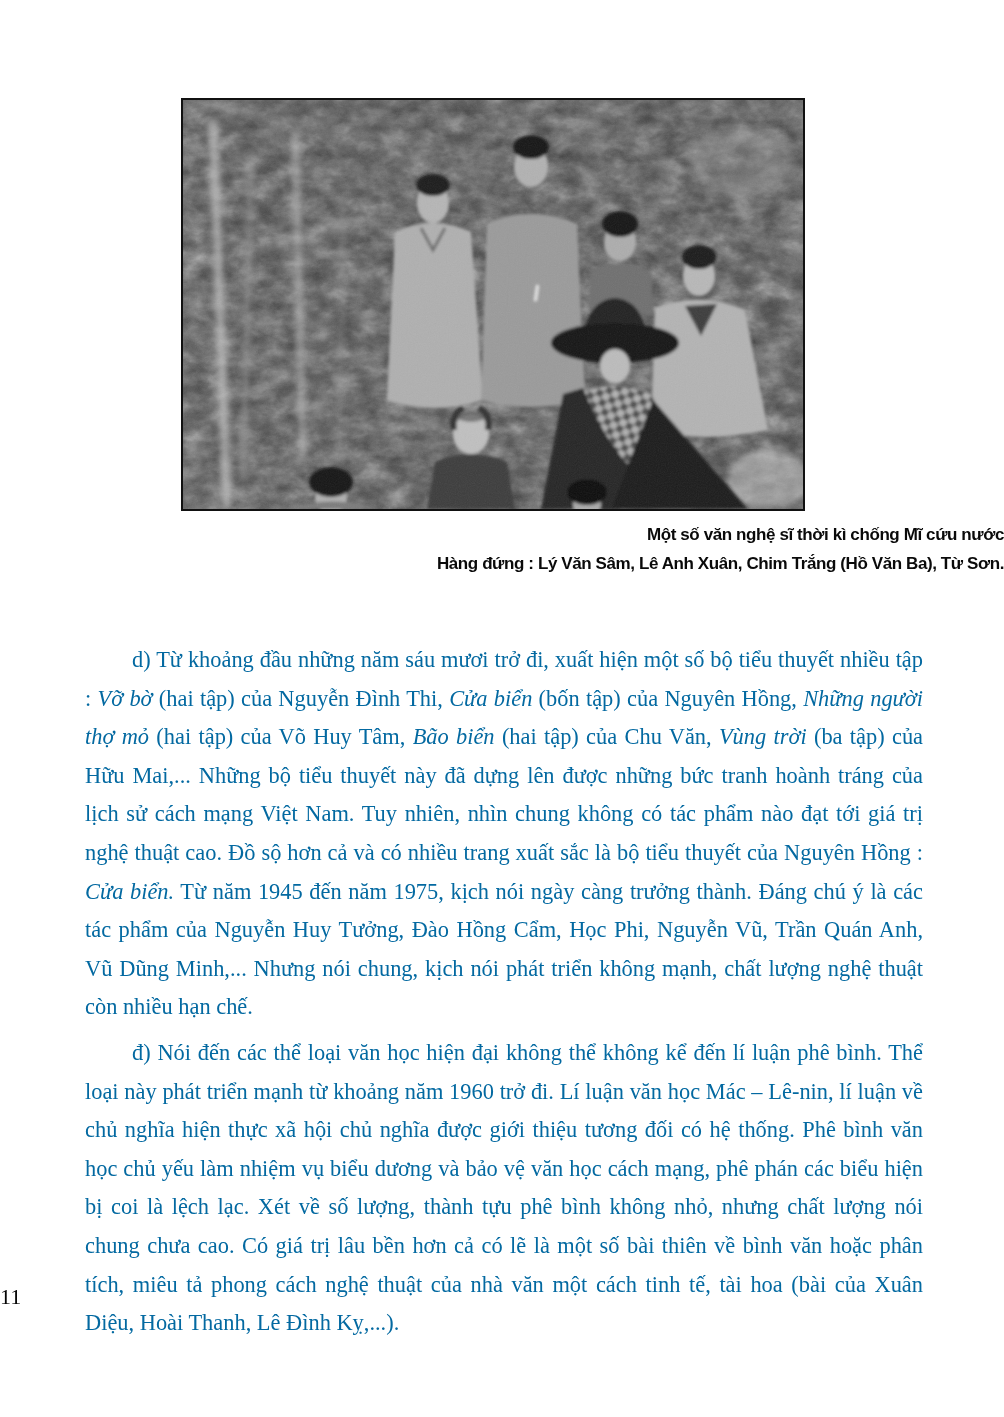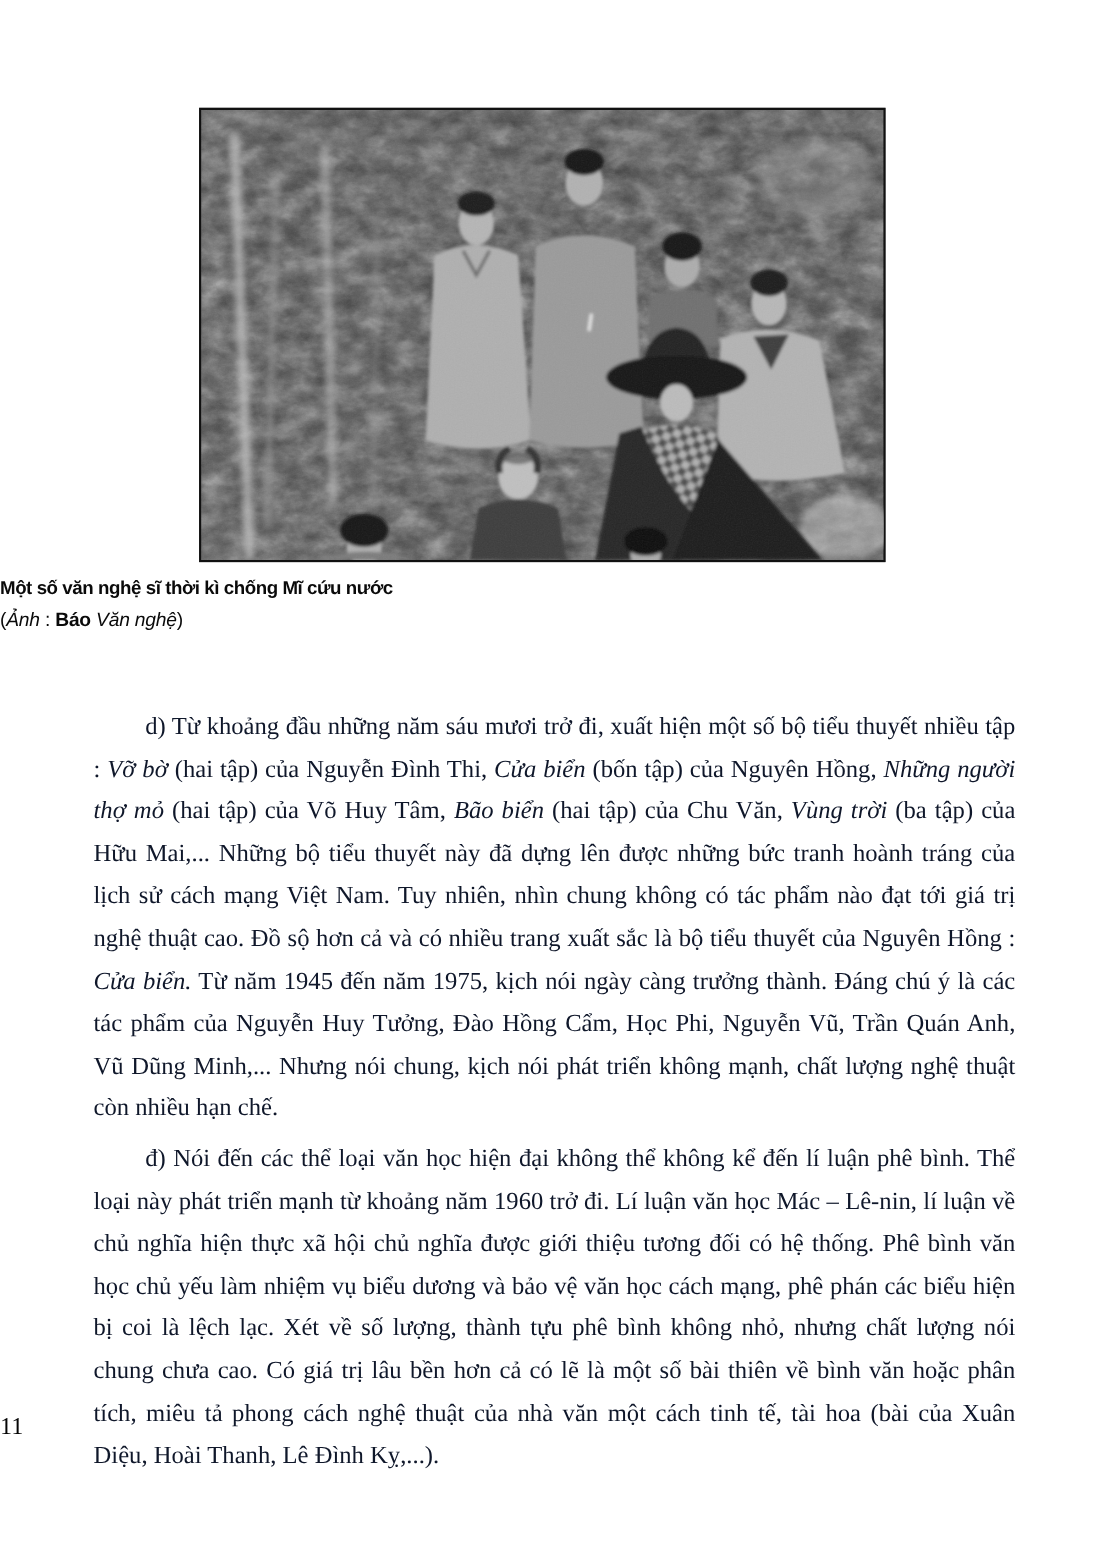--- a/index.html
+++ b/index.html
@@ -25,21 +25,21 @@
     border: 2px solid #111111;
     box-sizing: border-box;
     background: #4a4a4a;
   }
   .photo-frame svg { display: block; }
   .caption {
     position: absolute;
     left: 0;
     top: 520px;
     width: 1004px;
-    text-align: left;
+    text-align: right;
     font-family: "Liberation Sans", sans-serif;
     font-weight: bold;
     font-size: 17px;
     line-height: 29px;
     letter-spacing: -0.4px;
     color: #0a0a0a;
   }
   .caption .credit {
     font-weight: normal;
     font-size: 17.5px;
@@ -48,21 +48,21 @@
   .it { font-style: italic; }
   .bd { font-weight: bold; }
   .body-text {
     position: absolute;
     left: 85px;
     top: 641px;
     width: 838px;
     text-align: justify;
     font-size: 22.4px;
     line-height: 38.6px;
-    color: #0f172a;
+    color: #0369a1;
   }
   .body-text p {
     margin: 0 0 7px 0;
     text-indent: 47px;
   }
   .page-number {
     position: absolute;
     left: 0;
     top: 1284px;
     width: 923px;
@@ -160,21 +160,21 @@
         <ellipse cx="404" cy="404" rx="14" ry="13" fill="#ababab"></ellipse>
         <ellipse cx="404" cy="392" rx="20" ry="13" fill="#101010"></ellipse>
       </g>
 
       <rect width="620" height="409" filter="url(#grain)" opacity="0.10"></rect>
     </svg>
   </div>
 
   <div class="caption">
     <div class="cap-line">Một số văn nghệ sĩ thời kì chống Mĩ cứu nước</div>
-    <div class="cap-line credit" id="caption-credit"><span>(</span><span class="it">Ảnh</span><span> : </span><span class="bd">Báo</span><span> </span><span class="it">Văn nghệ</span><span>)</span></div>
+    <div class="cap-line">Hàng đứng : Lý Văn Sâm, Lê Anh Xuân, Chim Trắng (Hồ Văn Ba), Từ Sơn.</div>
   </div>
 
   <div class="body-text" id="body-paragraphs">
       <p><span>d) Từ khoảng đầu những năm sáu mươi trở đi, xuất hiện một số bộ tiểu thuyết nhiều tập : </span><span class="it">Vỡ bờ</span><span> (hai tập) của Nguyễn Đình Thi, </span><span class="it">Cửa biển</span><span> (bốn tập) của Nguyên Hồng, </span><span class="it">Những người thợ mỏ</span><span> (hai tập) của Võ Huy Tâm, </span><span class="it">Bão biển</span><span> (hai tập) của Chu Văn, </span><span class="it">Vùng trời</span><span> (ba tập) của Hữu Mai,... Những bộ tiểu thuyết này đã dựng lên được những bức tranh hoành tráng của lịch sử cách mạng Việt Nam. Tuy nhiên, nhìn chung không có tác phẩm nào đạt tới giá trị nghệ thuật cao. Đồ sộ hơn cả và có nhiều trang xuất sắc là bộ tiểu thuyết của Nguyên Hồng : </span><span class="it">Cửa biển.</span><span> Từ năm 1945 đến năm 1975, kịch nói ngày càng trưởng thành. Đáng chú ý là các tác phẩm của Nguyễn Huy Tưởng, Đào Hồng Cẩm, Học Phi, Nguyễn Vũ, Trần Quán Anh, Vũ Dũng Minh,... Nhưng nói chung, kịch nói phát triển không mạnh, chất lượng nghệ thuật còn nhiều hạn chế.</span></p>
       <p><span>đ) Nói đến các thể loại văn học hiện đại không thể không kể đến lí luận phê bình. Thể loại này phát triển mạnh từ khoảng năm 1960 trở đi. Lí luận văn học Mác – Lê-nin, lí luận về chủ nghĩa hiện thực xã hội chủ nghĩa được giới thiệu tương đối có hệ thống. Phê bình văn học chủ yếu làm nhiệm vụ biểu dương và bảo vệ văn học cách mạng, phê phán các biểu hiện bị coi là lệch lạc. Xét về số lượng, thành tựu phê bình không nhỏ, nhưng chất lượng nói chung chưa cao. Có giá trị lâu bền hơn cả có lẽ là một số bài thiên về bình văn hoặc phân tích, miêu tả phong cách nghệ thuật của nhà văn một cách tinh tế, tài hoa (bài của Xuân Diệu, Hoài Thanh, Lê Đình Kỵ,...).</span></p>
     </div>
 
   <div class="page-number">11</div>
 
 </div>

